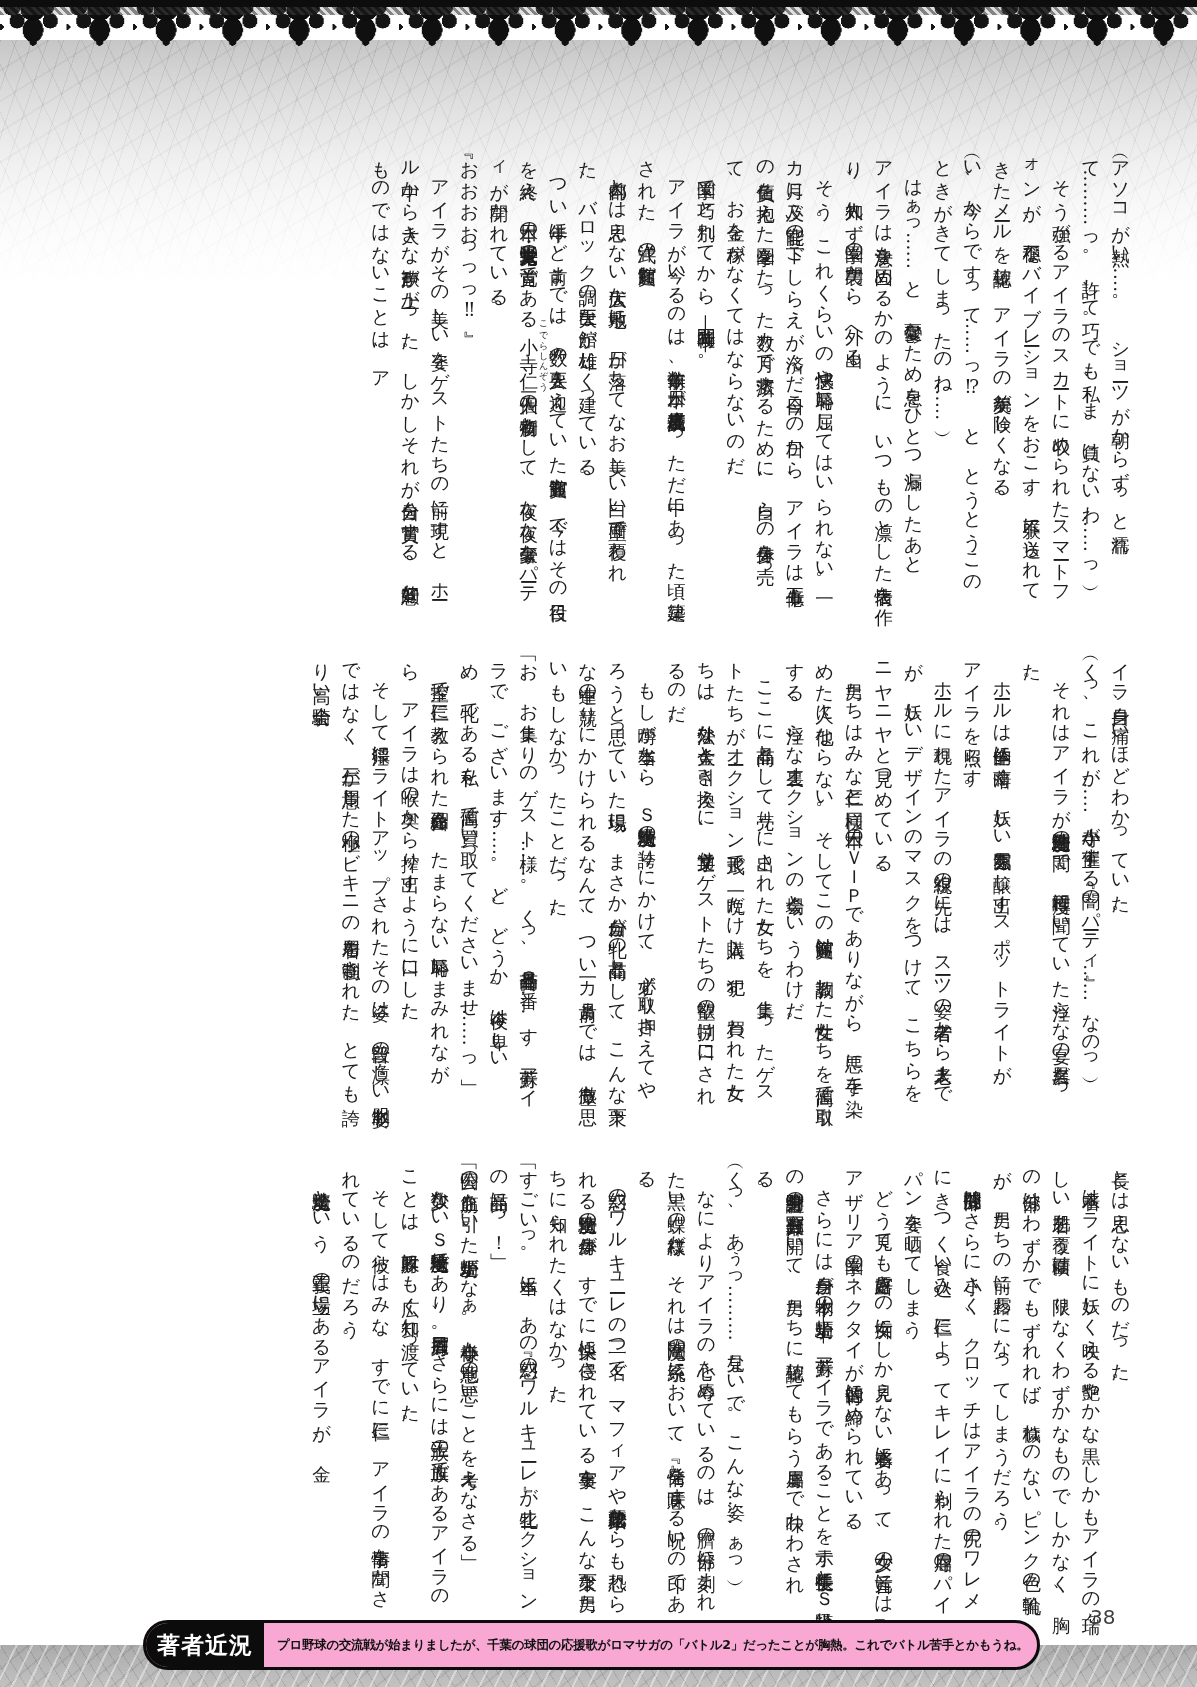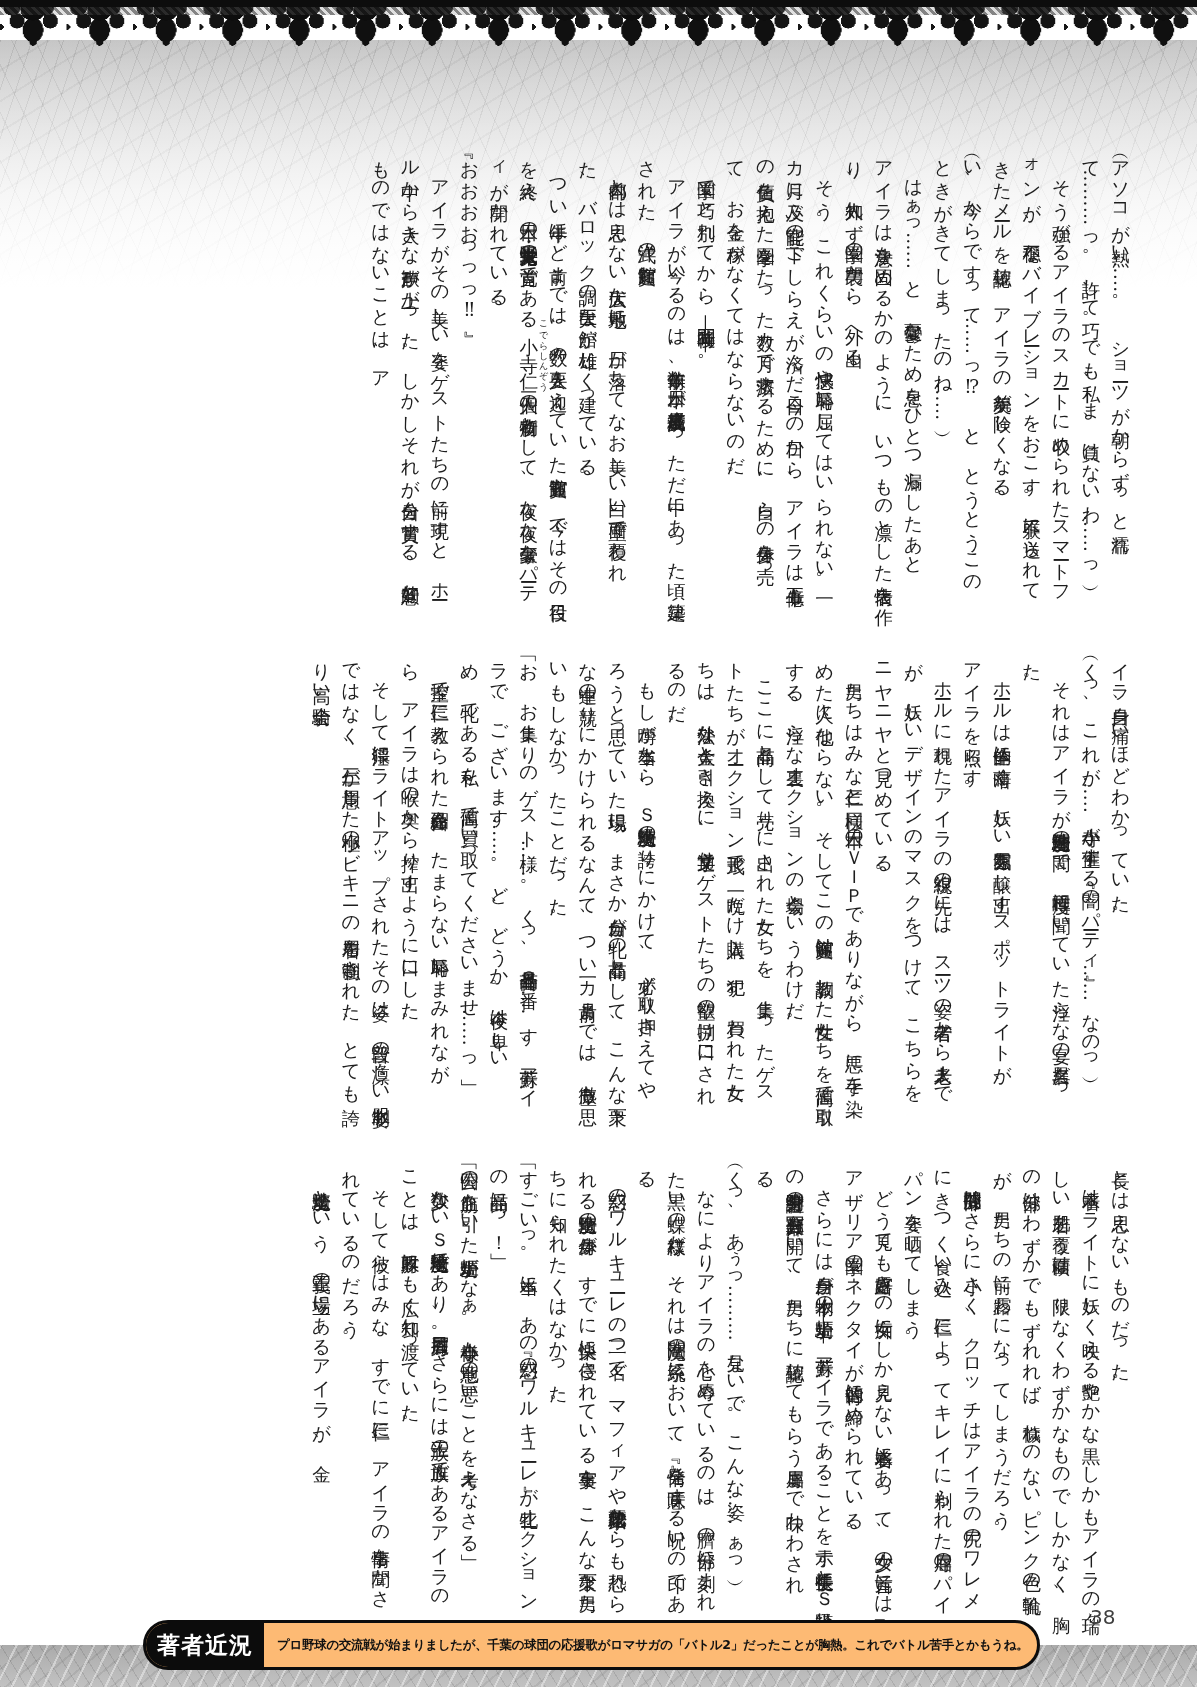--- a/index.html
+++ b/index.html
@@ -72,21 +72,21 @@
     z-index:4;
   }
   .vblock p{margin:0;padding:0;}
   .vblock p.ind{text-indent:1em;}
   .vblock p.noind{text-indent:0;}
   ruby rt{font-size:9px;letter-spacing:0;}
   
   .footer{
     position:absolute;left:143px;top:1620px;width:897px;height:50px;
     box-sizing:border-box;
-    background:#fdba74;
+    background:#f9a8d4;
     border:3.5px solid #0c0c0c;
     border-radius:27px;
     display:flex;align-items:stretch;
     overflow:hidden;
     z-index:6;
   }
   .footer-label{
     background:#0c0c0c;color:#ffffff;
     width:118px;flex:0 0 118px;
     display:flex;align-items:center;justify-content:center;

